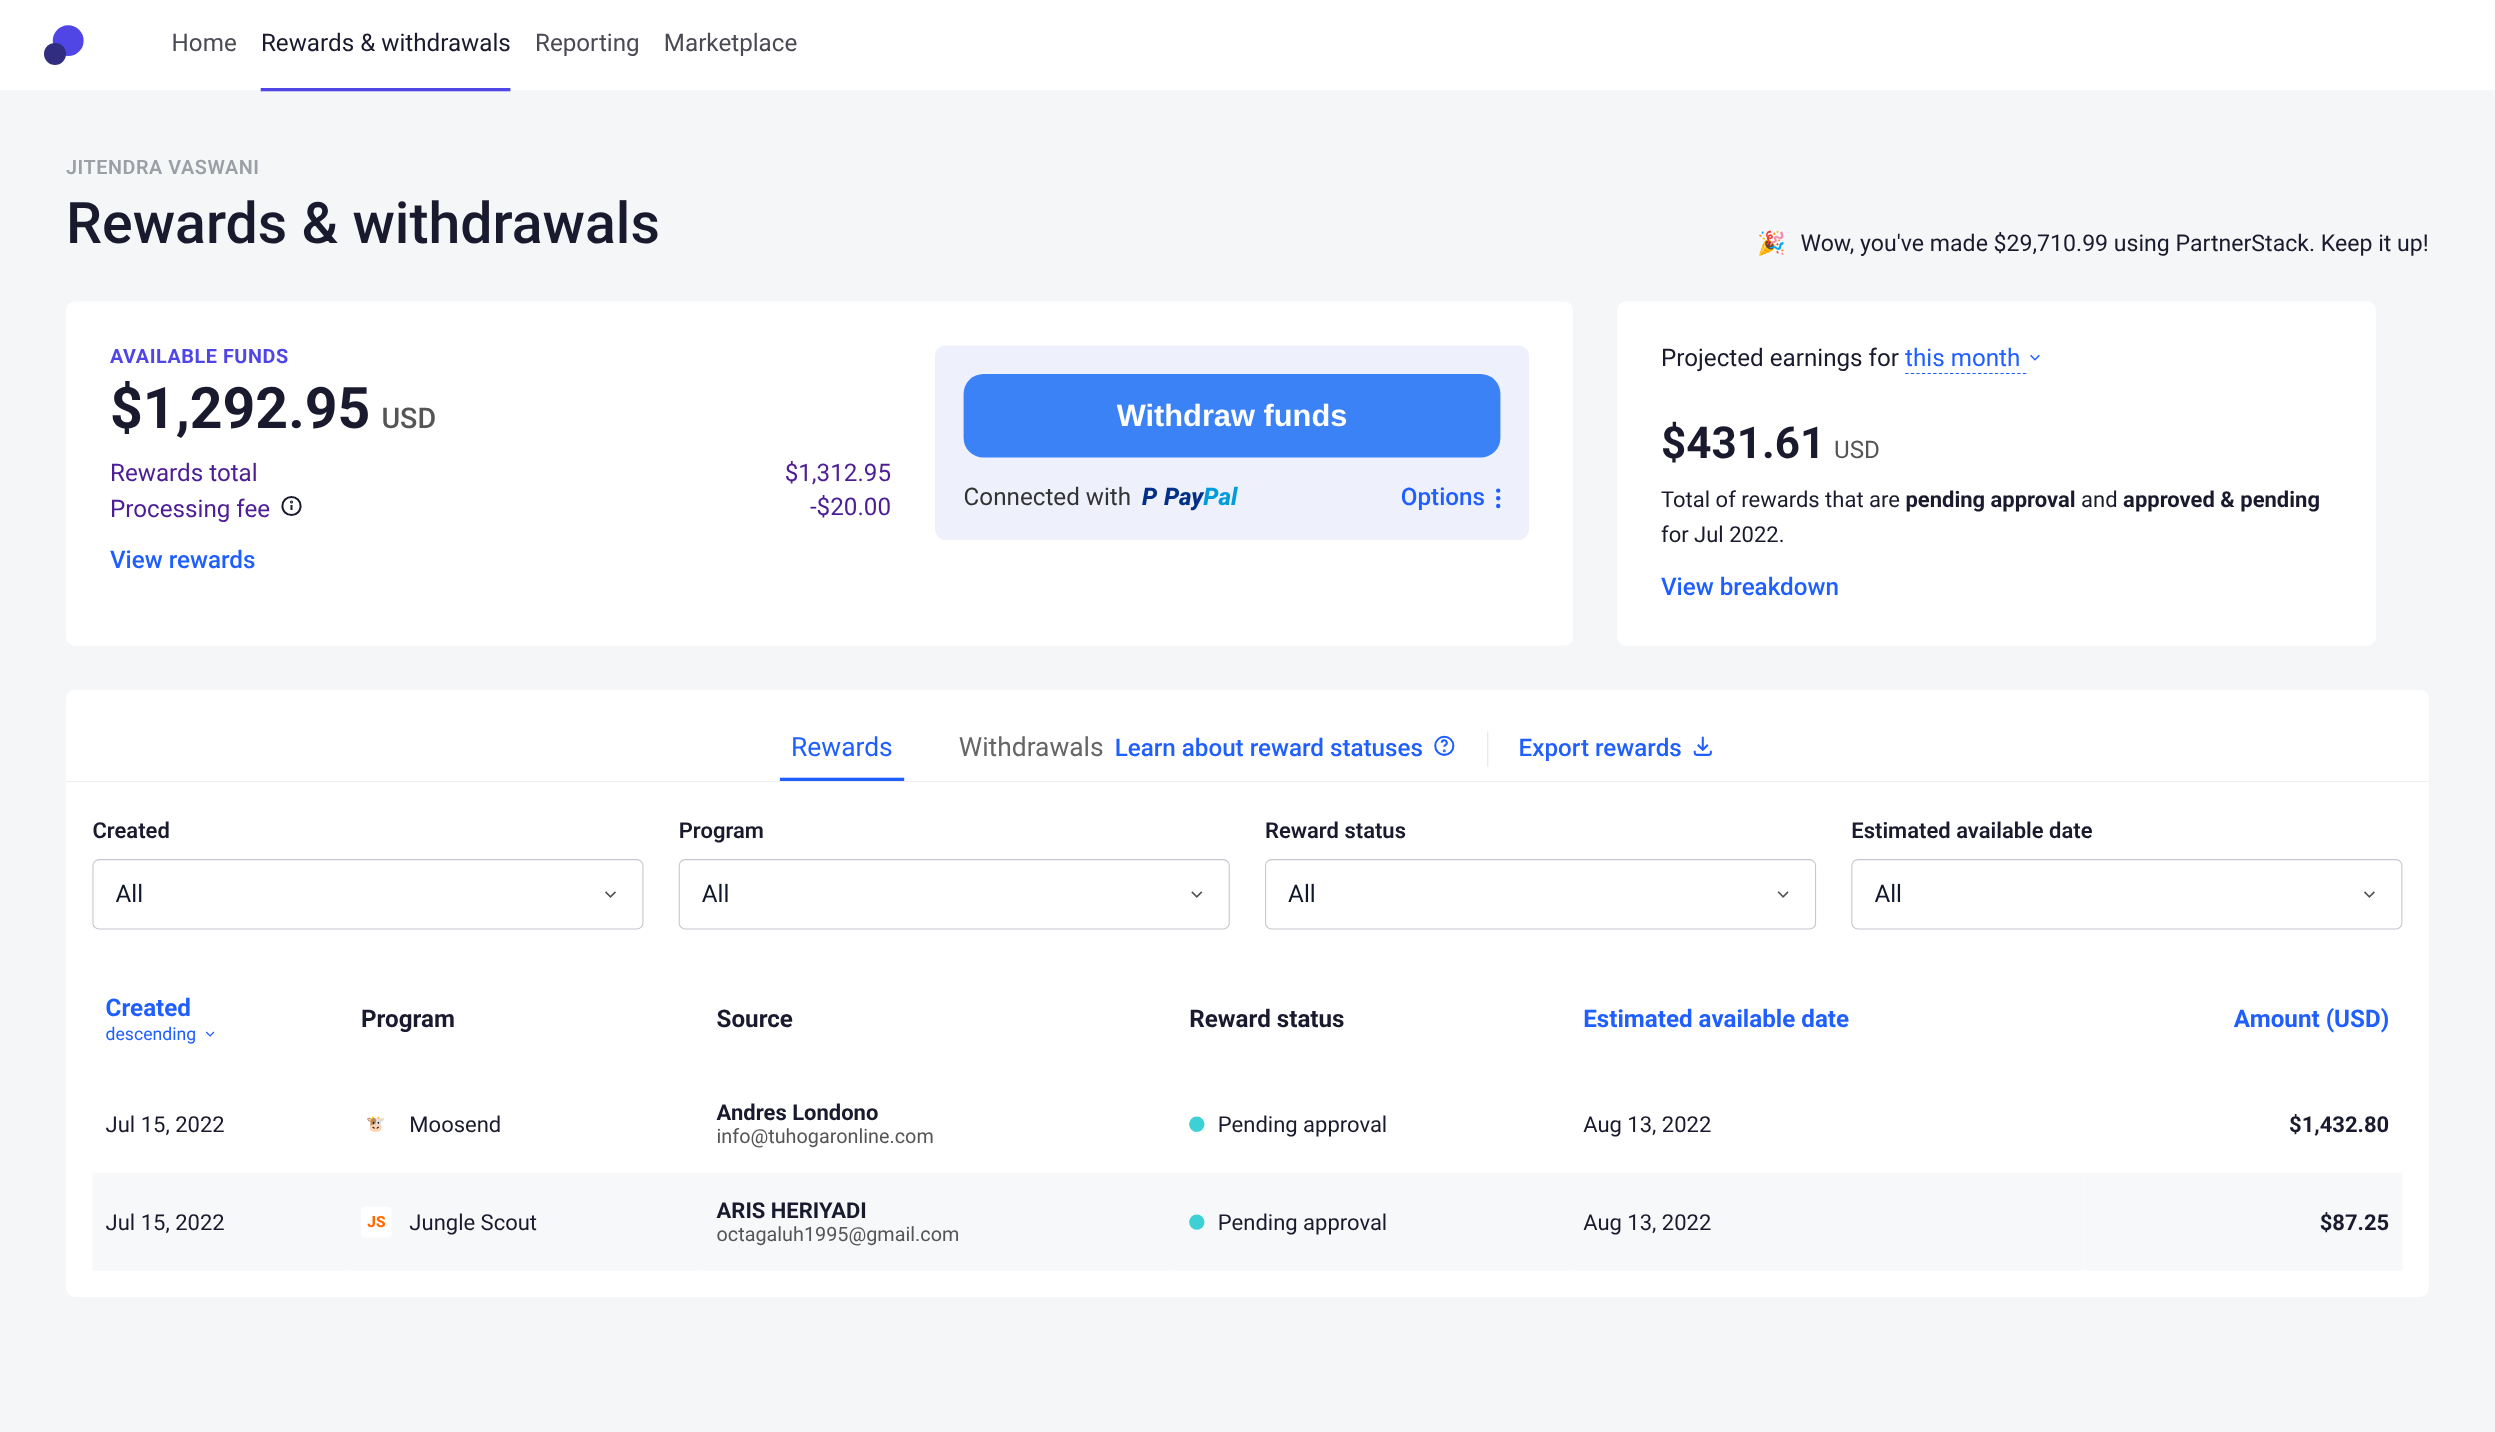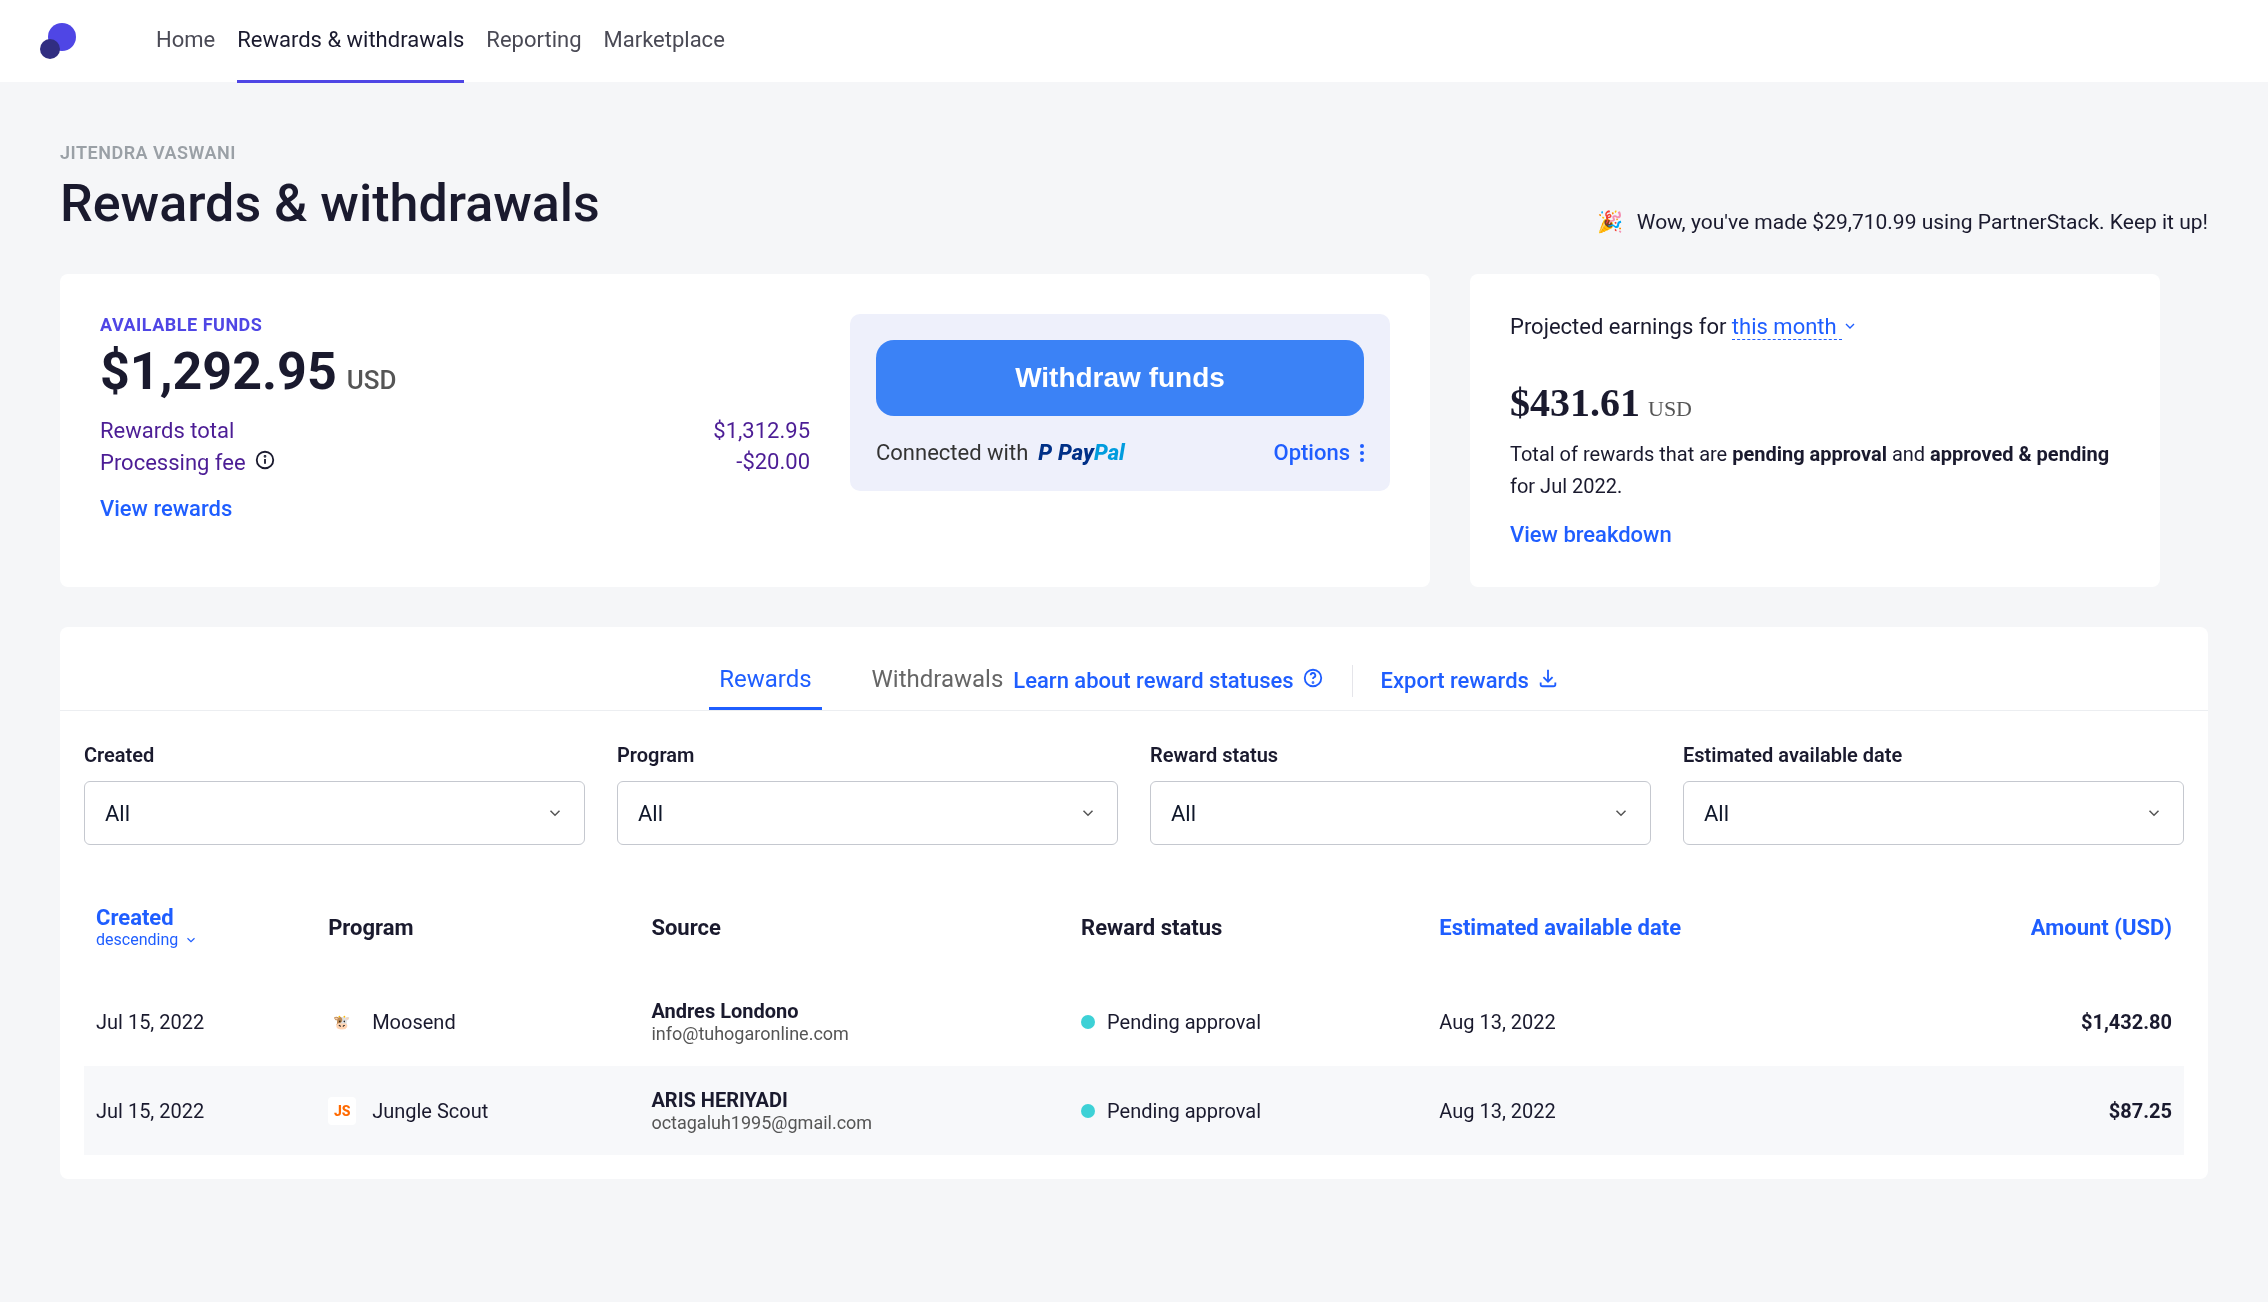--- a/index.html
+++ b/index.html
@@ -69,21 +69,21 @@
 .paypal { display:flex; align-items:center; gap:6px; font-weight:800; font-style:italic; font-size:22px; }
 .paypal .pp-p { color:#003087; }
 .paypal .pp-text { color:#003087; }
 .paypal .pp-text2 { color:#009cde; }
 .options { display:flex; align-items:center; gap:10px; color:#1f5eff; font-size:22px; font-weight:500; cursor:pointer; }
 .dots { display:flex; flex-direction:column; gap:3px; }
 .dots span { width:4px; height:4px; border-radius:50%; background:#1f5eff; }
 
 .proj-label { font-size:22px; color:#1a1a2e; }
 .proj-label .month { color:#1f5eff; border-bottom:1px dashed #1f5eff; cursor:pointer; }
-.proj-amount { display:flex; align-items:baseline; gap:8px; margin:40px 0 12px;font-family:Liberation Serif, serif; }
+.proj-amount { display:flex; align-items:baseline; gap:8px; margin:40px 0 12px; }
 .proj-amount .num { font-size:40px; font-weight:700; }
 .proj-amount .cur { font-size:22px; color:#555; }
 .proj-desc { font-size:20px; color:#1a1a2e; line-height:1.6; margin-bottom:20px; }
 
 
 .table-card { background:#fff; border-radius:8px; }
 .table-top { display:flex; align-items:center; justify-content:center; padding:24px 24px 0 24px; }
 .tabs { display:flex; gap:40px; }
 .tab { font-size:24px; color:#666; padding:14px 10px; cursor:pointer; }
 .tab.active { color:#1f5eff; border-bottom:3px solid #1f5eff; }

